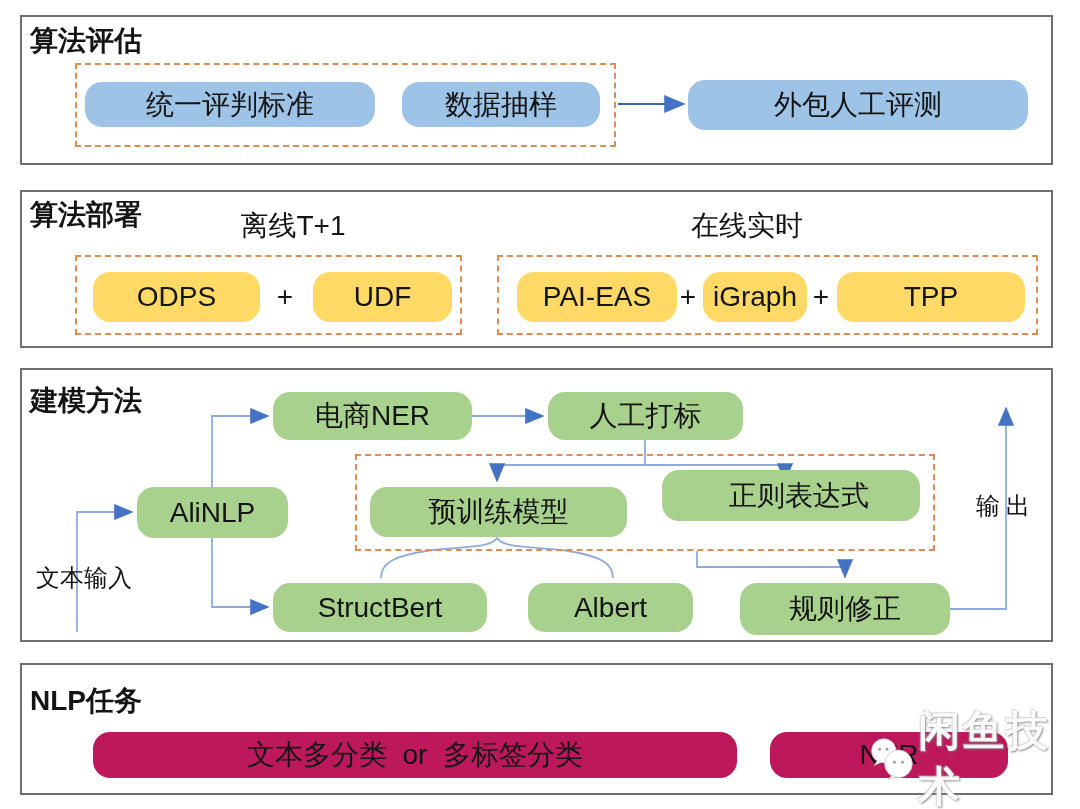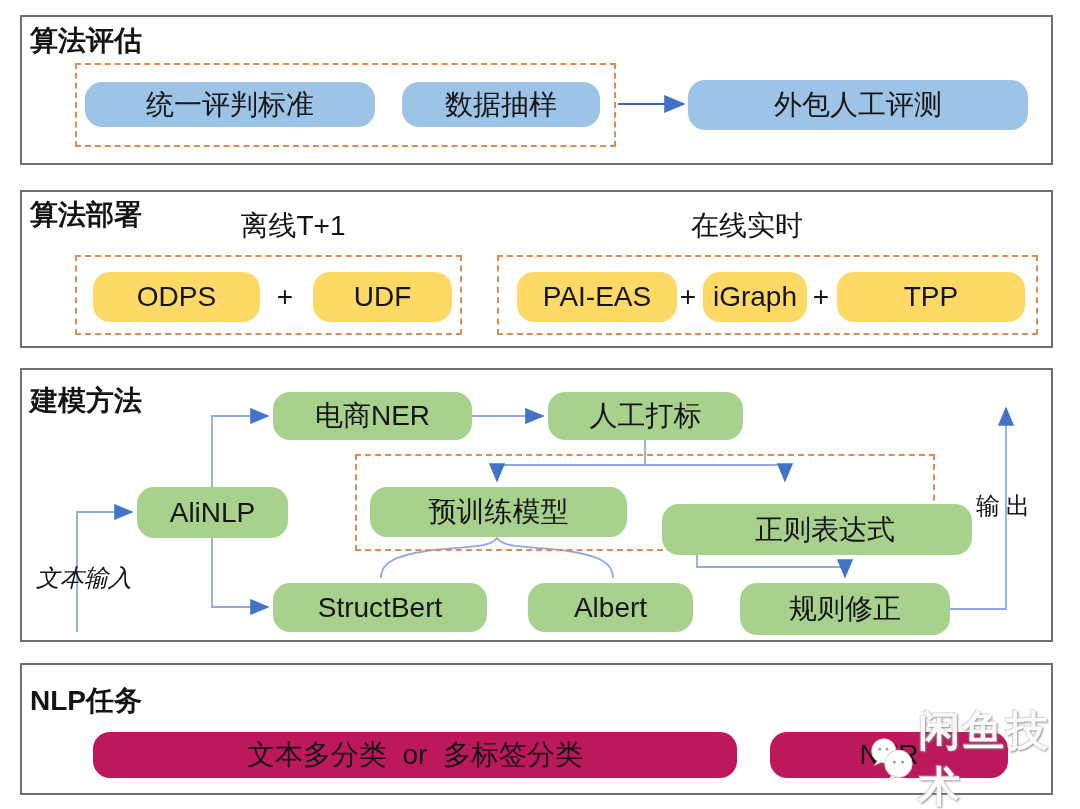--- a/index.html
+++ b/index.html
@@ -89,27 +89,27 @@
 
   <div class="section" style="left:20px;top:368px;width:1033px;height:274px;"></div>
   <div class="sec-title" style="left:30px;top:382px;">建模方法</div>
 
   <div class="box green" style="left:273px;top:392px;width:199px;height:48px;">电商NER</div>
   <div class="box green" style="left:548px;top:392px;width:195px;height:48px;">人工打标</div>
   <div class="box green" style="left:137px;top:487px;width:151px;height:51px;">AliNLP</div>
 
   <div class="dashed" style="left:355px;top:454px;width:580px;height:97px;"></div>
   <div class="box green" style="left:370px;top:487px;width:257px;height:50px;">预训练模型</div>
-  <div class="box green" style="left:662px;top:504px;width:310px;height:51px;padding-left:16px;">正则表达式</div>
+  <div class="box green" style="left:662px;top:470px;width:258px;height:51px;padding-left:16px;">正则表达式</div>
 
   <div class="box green" style="left:273px;top:583px;width:214px;height:49px;">StructBert</div>
   <div class="box green" style="left:528px;top:583px;width:165px;height:49px;">Albert</div>
   <div class="box green" style="left:740px;top:583px;width:210px;height:52px;">规则修正</div>
 
-  <div class="plain-label small-label" style="left:25px;top:564px;width:118px;height:28px;font-style:italic;">文本输入</div>
+  <div class="plain-label small-label" style="left:25px;top:564px;width:118px;height:28px;">文本输入</div>
   <div class="plain-label small-label" style="left:968px;top:492px;width:76px;height:28px;letter-spacing:6px;">输出</div>
 
   <div class="section" style="left:20px;top:663px;width:1033px;height:132px;"></div>
   <div class="sec-title" style="left:30px;top:682px;">NLP任务</div>
   <div class="box orange" style="left:93px;top:732px;width:644px;height:46px;">文本多分类  or  多标签分类</div>
   <div class="box orange" style="left:770px;top:732px;width:238px;height:46px;">NER</div>
 
   <div id="watermark">
     <svg width="62" height="60" viewBox="0 0 62 60">
       <circle cx="22" cy="20" r="15" fill="#ffffff" stroke="#c9c9c9" stroke-width="1"></circle>

